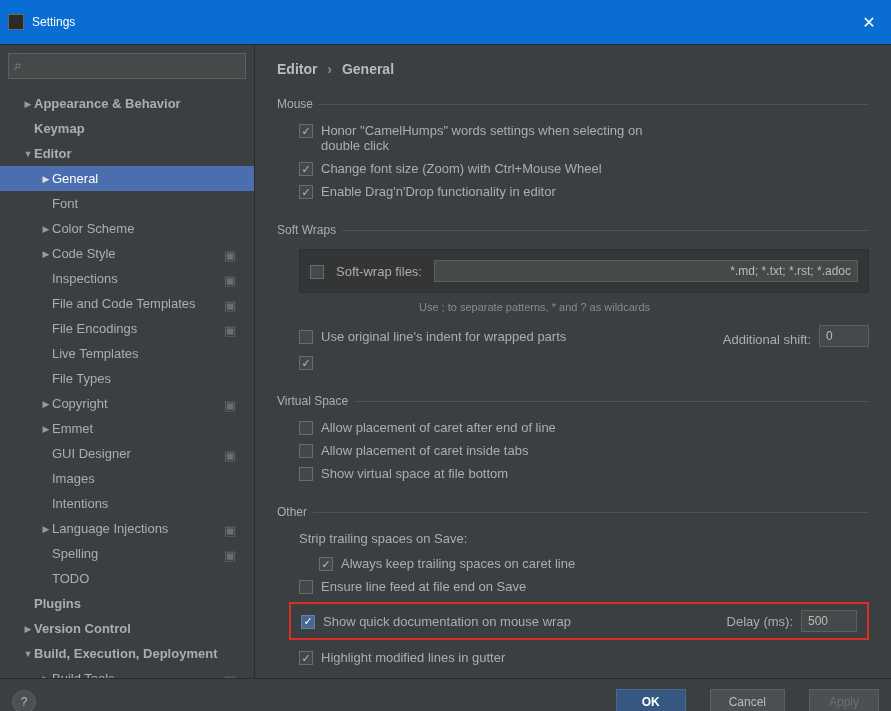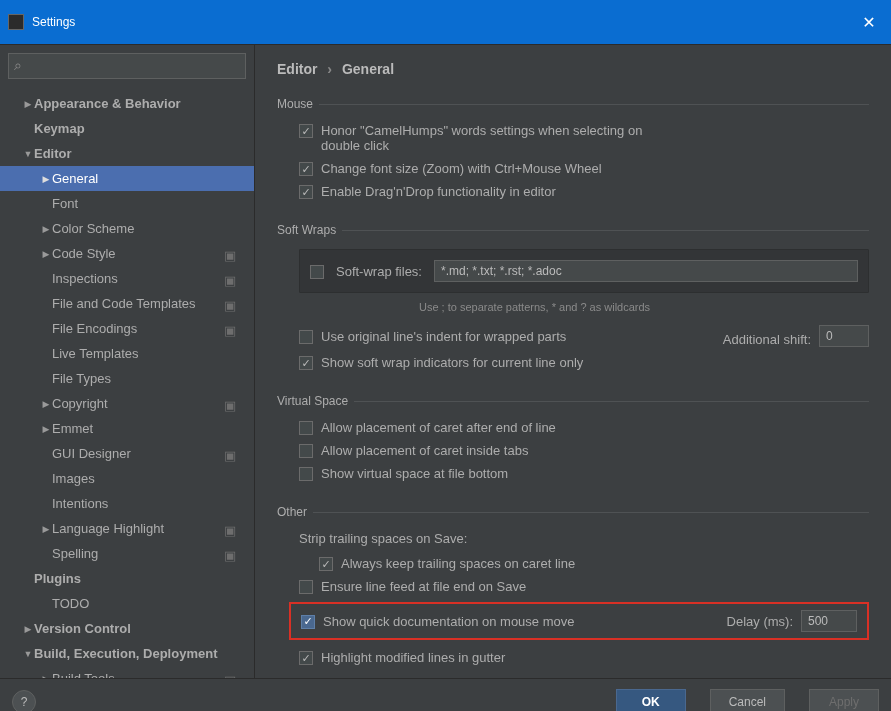--- a/index.html
+++ b/index.html
@@ -343,35 +343,35 @@
       <div class="tree-row indent-2 child">
           <span class="expander"></span>
           <span class="tree-label">Images</span>
         </div>
       <div class="tree-row indent-2 child">
           <span class="expander"></span>
           <span class="tree-label">Intentions</span>
         </div>
       <div class="tree-row indent-2 child">
           <span class="expander">▶</span>
-          <span class="tree-label">Language Highlight</span>
+          <span class="tree-label">Language Injections</span>
           <span class="tree-marker">▣</span>
         </div>
       <div class="tree-row indent-2 child">
           <span class="expander"></span>
           <span class="tree-label">Spelling</span>
           <span class="tree-marker">▣</span>
         </div>
+      <div class="tree-row indent-2 child">
+          <span class="expander"></span>
+          <span class="tree-label">TODO</span>
+        </div>
       <div class="tree-row indent-1">
           <span class="expander"></span>
           <span class="tree-label">Plugins</span>
-        </div>
-      <div class="tree-row indent-2 child">
-          <span class="expander"></span>
-          <span class="tree-label">TODO</span>
         </div>
       <div class="tree-row indent-1">
           <span class="expander">▶</span>
           <span class="tree-label">Version Control</span>
         </div>
       <div class="tree-row indent-1">
           <span class="expander">▼</span>
           <span class="tree-label">Build, Execution, Deployment</span>
         </div>
       <div class="tree-row indent-2 child">
@@ -403,36 +403,35 @@
           <span class="checkbox checked"></span>
           <span>Enable Drag'n'Drop functionality in editor</span>
         </div>
     </div>
 
     <div class="group-label">Soft Wraps</div>
     <div class="group-body">
       <div class="recess">
         <span class="checkbox"></span>
         <span>Soft-wrap files:</span>
-        <input class="inline-input" style="flex: 1 1 0%;" value="*.md; *.txt; *.rst; *.adoc">
+        <input class="inline-input" style="flex: 1 1 0%; text-align: right;" value="*.md; *.txt; *.rst; *.adoc">
       </div>
       <div class="softwrap-hint">Use ; to separate patterns, * and ? as wildcards</div>
       <div class="addshift-row">
         <div class="checkbox-row" style="margin-bottom:0;">
             <span class="checkbox"></span>
             <span>Use original line's indent for wrapped parts</span>
           </div>
         <div class="row-flex">
           <span>Additional shift:</span>
           <input class="inline-input" style="width: 50px;" value="0">
         </div>
       </div>
       <div class="checkbox-row">
           <span class="checkbox checked"></span>
-          <span>Show soft wrap indicators for current line only</span>
         </div>
     </div>
 
     <div class="group-label">Virtual Space</div>
     <div class="group-body">
       <div class="checkbox-row">
           <span class="checkbox"></span>
           <span>Allow placement of caret after end of line</span>
         </div>
       <div class="checkbox-row">
@@ -454,21 +453,21 @@
           <span class="checkbox checked"></span>
           <span>Always keep trailing spaces on caret line</span>
         </div>
       <div class="checkbox-row">
           <span class="checkbox"></span>
           <span>Ensure line feed at file end on Save</span>
         </div>
 
       <div class="highlight-box">
         <span class="checkbox checked-blue"></span>
-        <span style="flex:1;">Show quick documentation on mouse move</span>
+        <span style="flex:1;">Show quick documentation on mouse wrap</span>
         <span>Delay (ms):</span>
         <input class="inline-input" style="width: 56px;" value="500">
       </div>
 
       <div class="checkbox-row">
           <span class="checkbox checked"></span>
           <span>Highlight modified lines in gutter</span>
         </div>
 
     </div>

